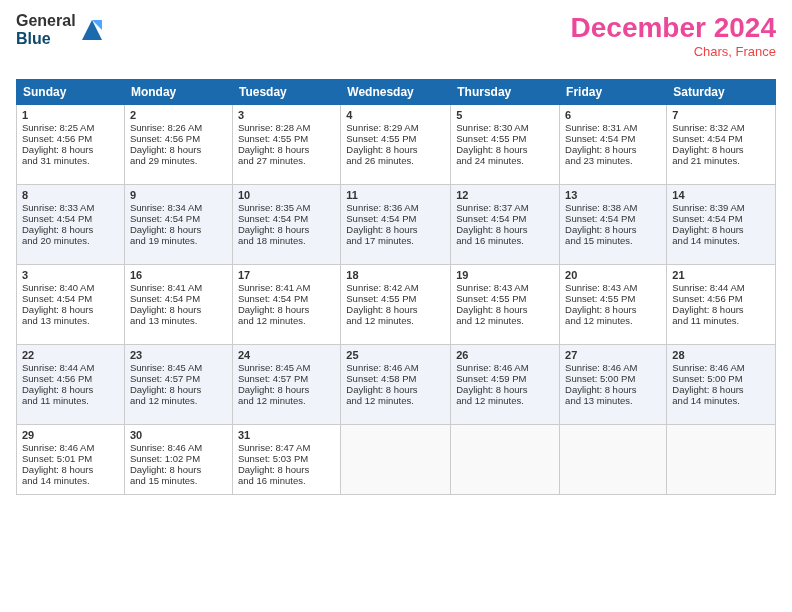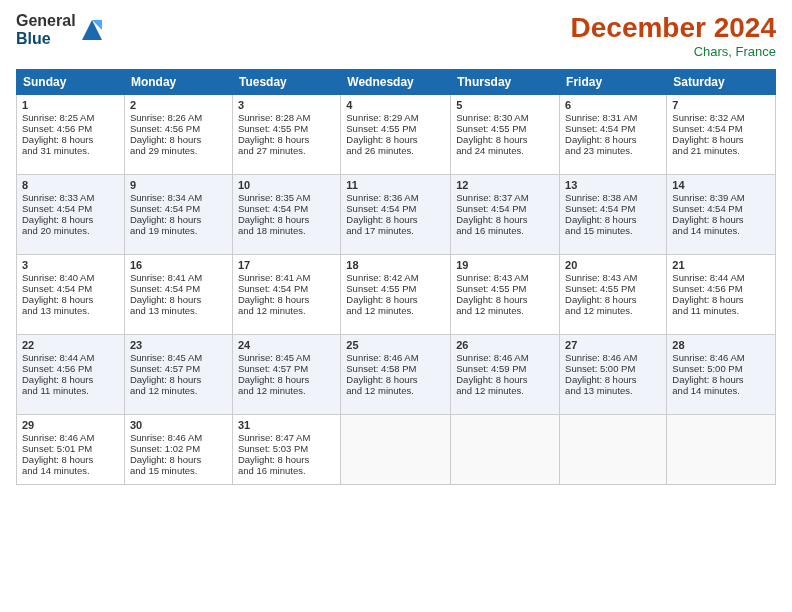--- a/index.html
+++ b/index.html
@@ -11,21 +11,21 @@
       overflow: hidden;
     }
     .container {
       width: 792px;
       padding: 12px 16px 8px 16px;
     }
     .header {
       display: flex;
       justify-content: space-between;
       align-items: flex-start;
-      margin-bottom: 10px;
+      margin-bottom: 20px;
     }
     .logo {
       display: flex;
       align-items: center;
     }
     .logo-text {
       display: flex;
       flex-direction: column;
       line-height: 1.1;
     }
@@ -43,25 +43,25 @@
       width: 28px;
       height: 28px;
       margin-left: 2px;
     }
     .title-block {
       text-align: right;
     }
     .month-title {
       font-size: 28px;
       font-weight: bold;
-      color: #c2410c;
+      color: #ec4899;
     }
     .subtitle {
       font-size: 13px;
-      color: #15803d;
+      color: #ef4444;
     }
     .calendar {
       width: 100%;
       border-collapse: collapse;
     }
     .calendar th {
       background: #1a6aad;
       color: #fff;
       font-size: 12px;
       font-weight: bold;

